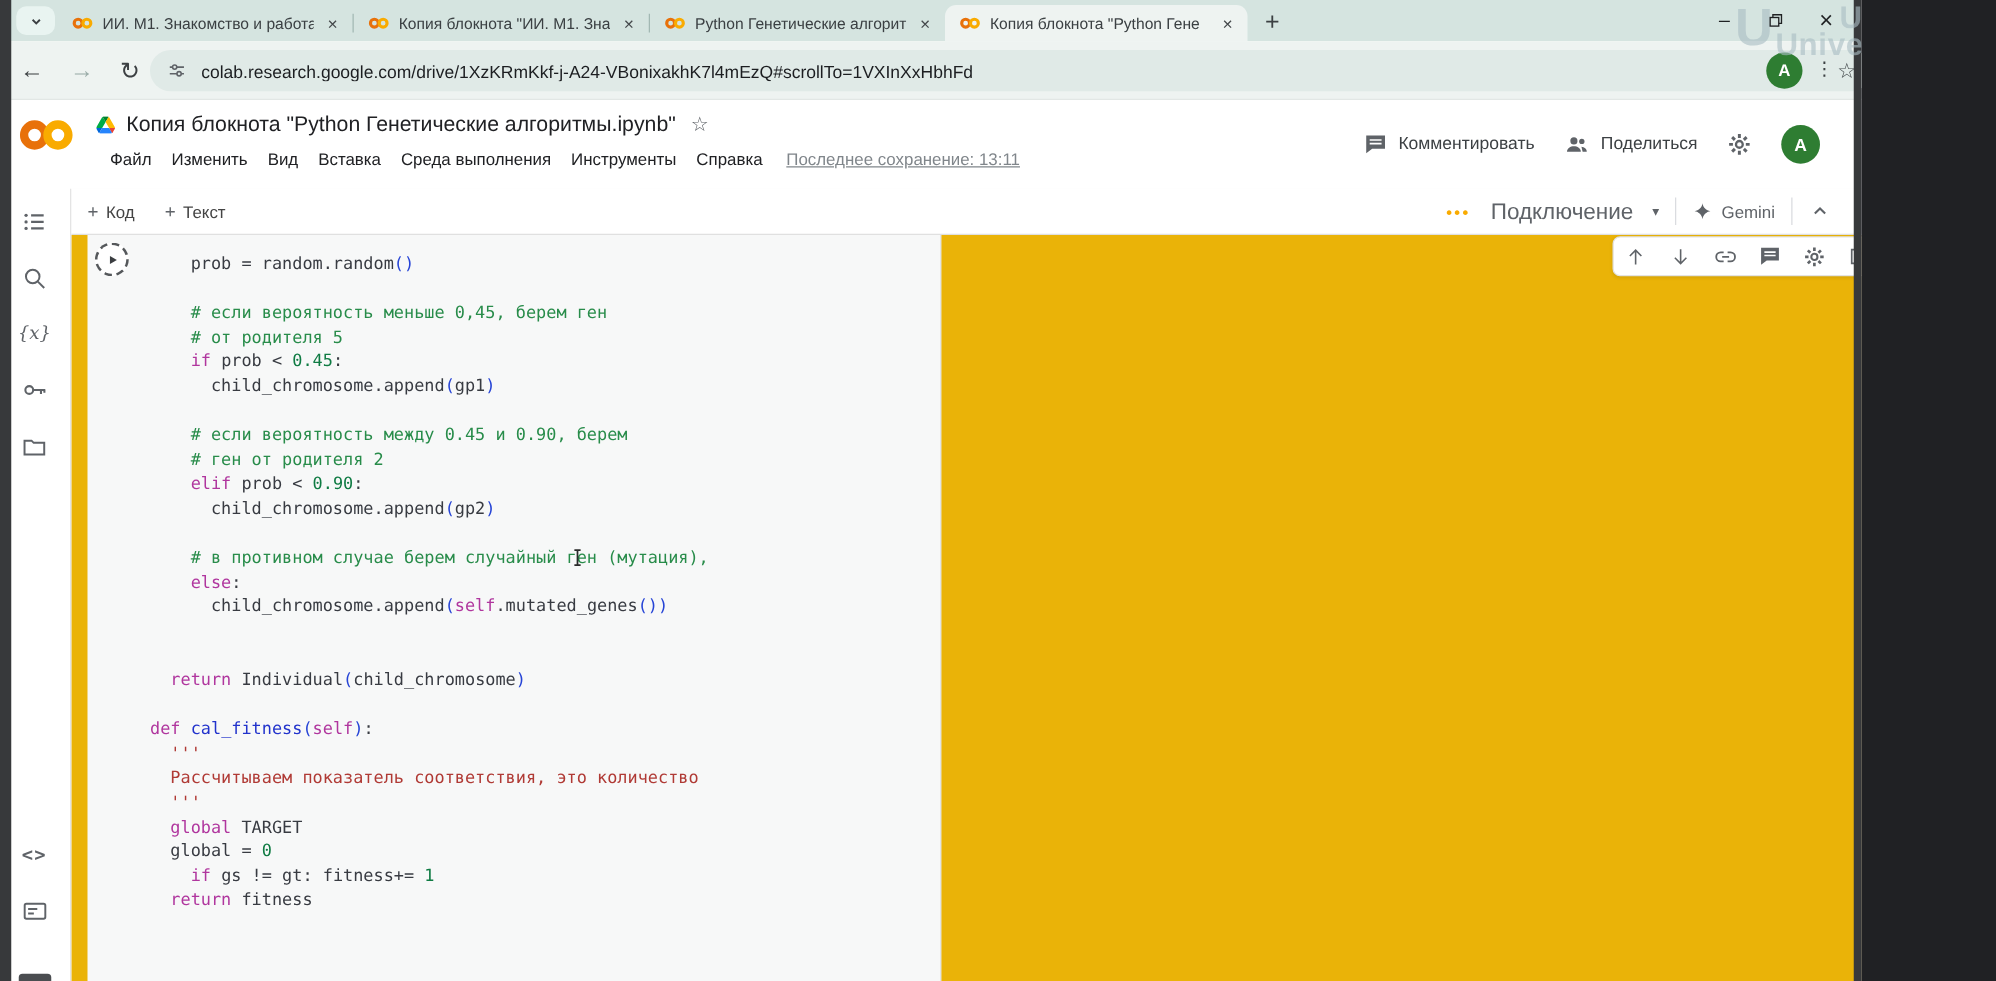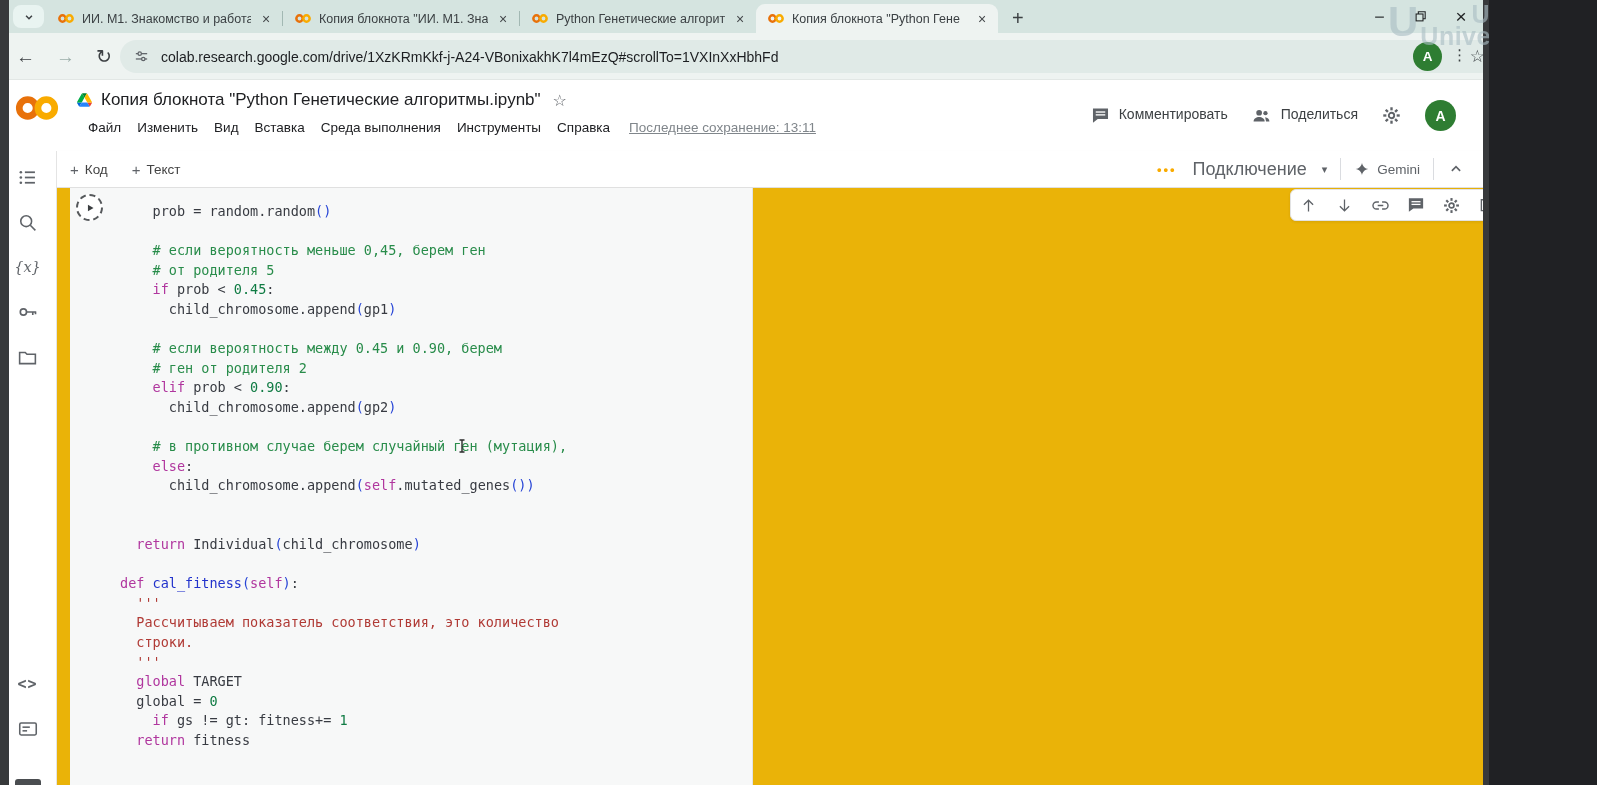--- a/index.html
+++ b/index.html
@@ -395,21 +395,20 @@
           <div class="code-line"><span class="com">    # в противном случае берем случайный ген (мутация),</span></div>
           <div class="code-line"><span class="kw">    else</span><span class="pln">:</span></div>
           <div class="code-line"><span class="pln">      child_chromosome.append</span><span class="br">(</span><span class="kw">self</span><span class="pln">.mutated_genes</span><span class="br">())</span></div>
           <div class="code-line">&nbsp;</div>
           <div class="code-line">&nbsp;</div>
           <div class="code-line"><span class="kw">  return</span><span class="pln"> Individual</span><span class="br">(</span><span class="pln">child_chromosome</span><span class="br">)</span></div>
           <div class="code-line">&nbsp;</div>
           <div class="code-line"><span class="kw">def</span><span class="fn"> cal_fitness</span><span class="br">(</span><span class="kw">self</span><span class="br">)</span><span class="pln">:</span></div>
           <div class="code-line"><span class="str">  '''</span></div>
           <div class="code-line"><span class="str">  Рассчитываем показатель соответствия, это количество</span></div>
-          <div class="code-line"><span class="str">  строки.</span></div>
           <div class="code-line"><span class="str">  '''</span></div>
           <div class="code-line"><span class="kw">  global</span><span class="pln"> TARGET</span></div>
           <div class="code-line"><span class="pln">  global = </span><span class="num">0</span></div>
           <div class="code-line"><span class="kw">    if</span><span class="pln"> gs != gt: fitness+= </span><span class="num">1</span></div>
           <div class="code-line"><span class="kw">  return</span><span class="pln"> fitness</span></div>
         </div>
     </div>
     <div class="cell-toolbar">
         <span class="ct-ico ico">
           <svg width="17" height="17" viewBox="0 0 24 24" fill="none" stroke="currentColor" stroke-width="1.8">

